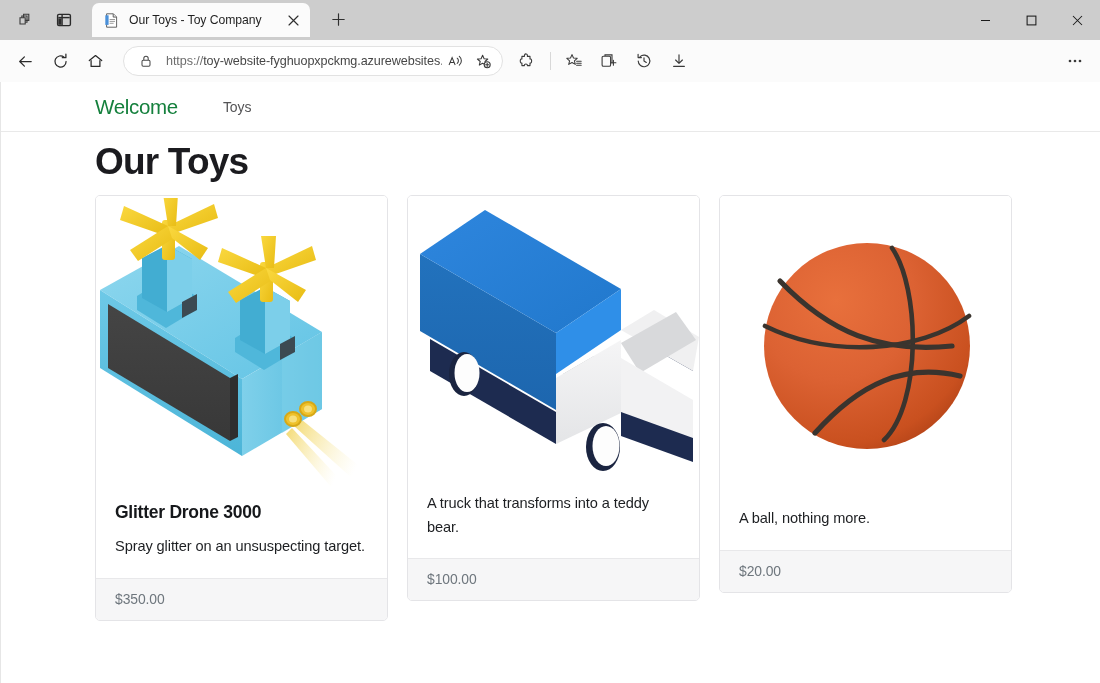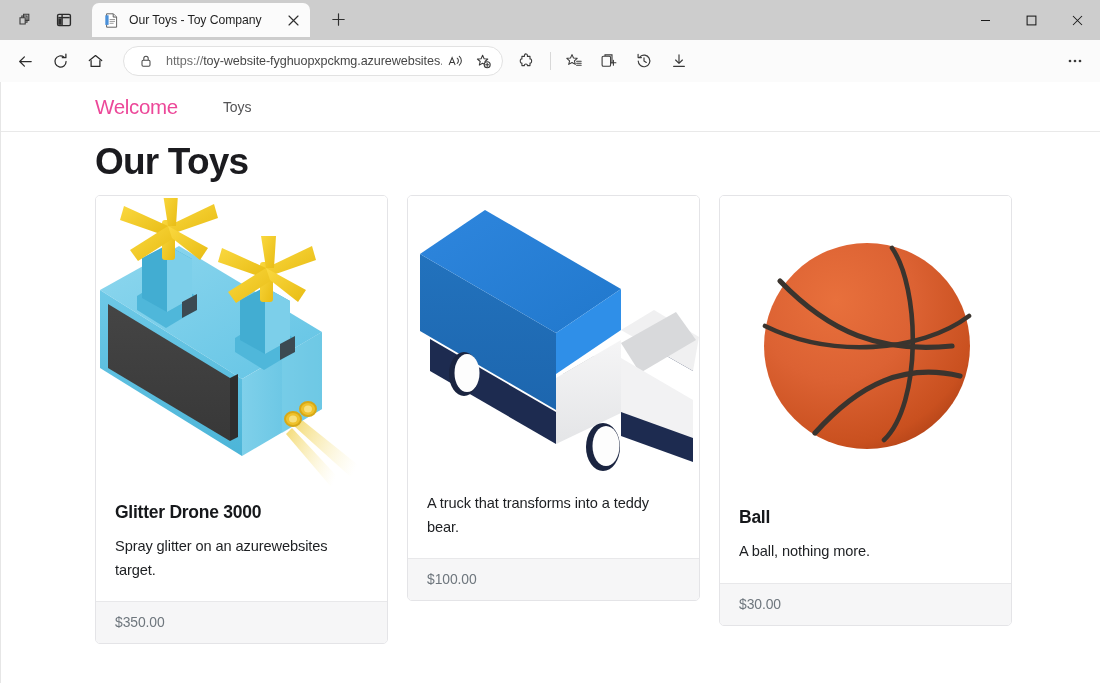--- a/index.html
+++ b/index.html
@@ -85,21 +85,21 @@
     flex: 1; background: #ffffff; overflow: hidden; position: relative;
     border-left: 1px solid #e6e6e6;
   }
 
   .site-header {
     height: 50px; border-bottom: 1px solid #e9e9e9;
     display: flex; align-items: center; padding-left: 94px; gap: 0;
     background: #ffffff;
   }
   .brand {
-    font-size: 20.5px; color: #ec4899; font-weight: 400;
+    font-size: 20.5px; color: #15803d; font-weight: 400;
     letter-spacing: -0.3px; cursor: pointer; padding-right: 22px;
   }
   .navlink {
     font-size: 14px; color: #545456; cursor: pointer; letter-spacing: -0.1px; margin-left: 23px;
   }
 
   .page-title {
     font-size: 37px; font-weight: 700; color: #1b1b1f;
     margin: 9px 0 0 94px; letter-spacing: -0.8px;
   }
@@ -384,21 +384,21 @@
             </g>
 
             <ellipse cx="212" cy="211" rx="8" ry="7" fill="#efc22c" stroke="#d7a816" stroke-width="2"></ellipse>
             <ellipse cx="197" cy="221" rx="8" ry="7" fill="#efc22c" stroke="#d7a816" stroke-width="2"></ellipse>
             <ellipse cx="212" cy="211" rx="4" ry="3.5" fill="#f7e07d"></ellipse>
             <ellipse cx="197" cy="221" rx="4" ry="3.5" fill="#f7e07d"></ellipse>
           </svg>
         </div>
         <div class="card-body">
           <div class="card-title">Glitter Drone 3000</div>
-          <div class="card-text">Spray glitter on an azurewebsites target.</div>
+          <div class="card-text">Spray glitter on an unsuspecting target.</div>
         </div>
         <div class="card-footer">$350.00</div>
       </div>
 
       <div class="card">
         <div class="card-img img-truck">
           <svg width="291" height="280" viewBox="0 0 291 280">
             <defs>
               <linearGradient id="boxTop" x1="0" y1="0" x2="1" y2="1">
                 <stop offset="0" stop-color="#2e86de"></stop>
@@ -471,21 +471,20 @@
 
               <path d="M45 128 C110 160 200 155 249 118" stroke-width="4.6"></path>
 
               <path d="M60 83 C110 135 160 155 232 148" stroke-width="5.2"></path>
 
               <path d="M95 235 C140 185 185 165 240 178" stroke-width="5.2"></path>
             </g>
           </svg>
         </div>
         <div class="card-body">
-          <div class="card-title">Ball</div>
           <div class="card-text">A ball, nothing more.</div>
         </div>
-        <div class="card-footer">$30.00</div>
+        <div class="card-footer">$20.00</div>
       </div>
 
     </div>
   </div>
 </div>
 
 </body></html>

